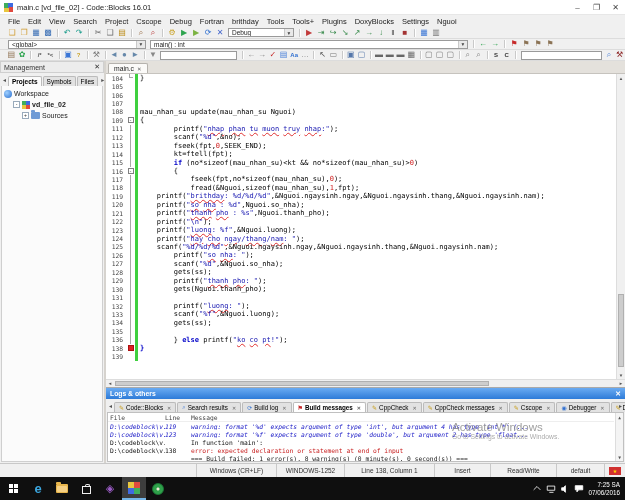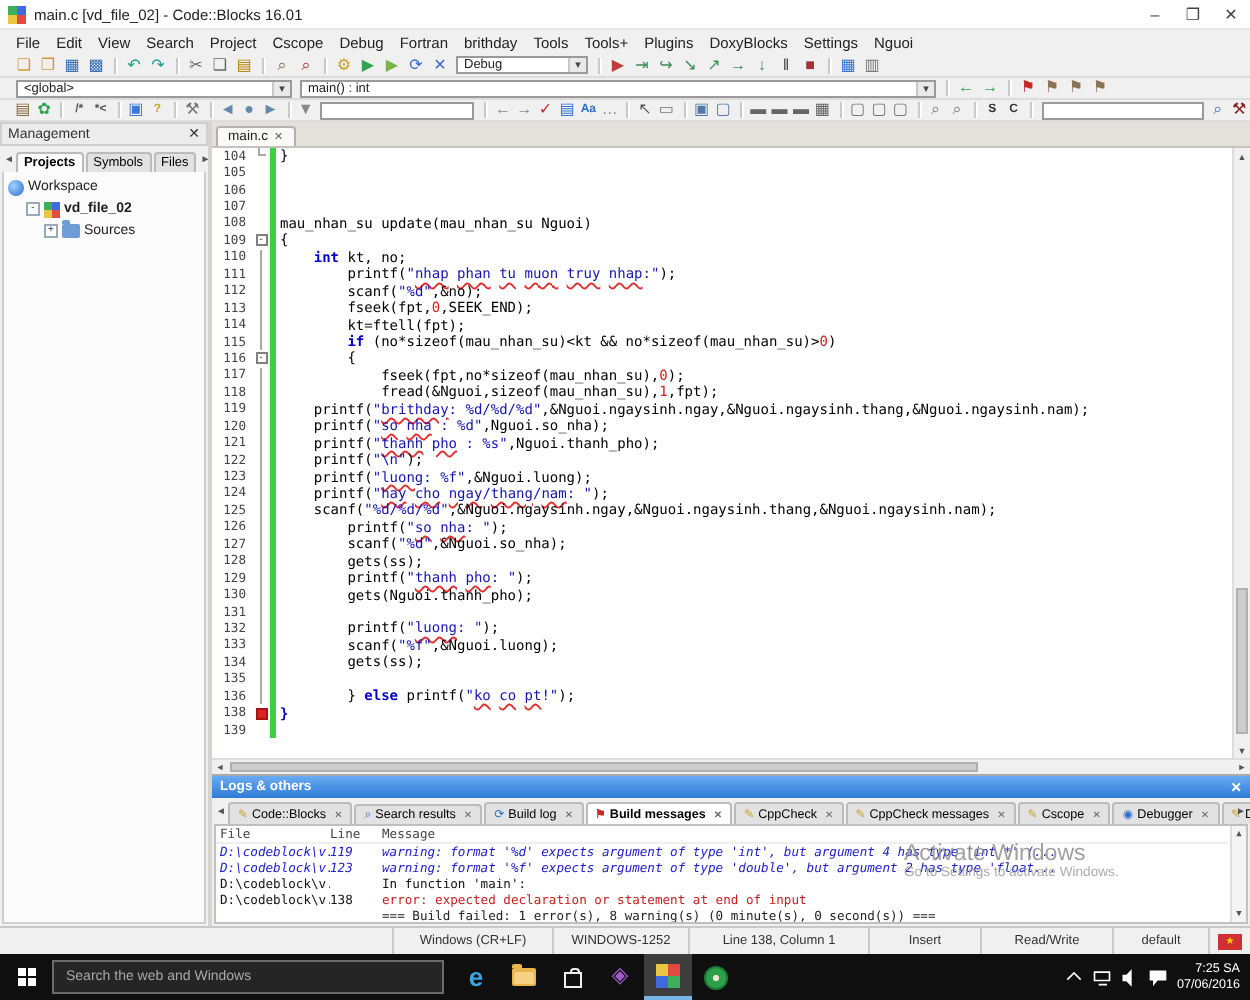--- a/index.html
+++ b/index.html
@@ -340,28 +340,20 @@
               <span class="gbar"></span>
               <span class="ct">mau_nhan_su update(mau_nhan_su Nguoi)</span>
             </div>
             <div class="cl">
               <span class="ln">109</span>
               <span class="mgn">
                 <span class="fbox">-</span>
               </span>
               <span class="gbar"></span>
               <span class="ct">{</span>
-            </div>
-            <div class="cl">
-              <span class="ln">110</span>
-              <span class="mgn">
-                <span class="fvl"></span>
-              </span>
-              <span class="gbar"></span>
-              <span class="ct">    <span class="kw">int</span> kt, no;</span>
             </div>
             <div class="cl">
               <span class="ln">111</span>
               <span class="mgn">
                 <span class="fvl"></span>
               </span>
               <span class="gbar"></span>
               <span class="ct">        printf(<span class="str">"<span class="sp">nhap</span> <span class="sp">phan</span> <span class="sp">tu</span> <span class="sp">muon</span> <span class="sp">truy</span> <span class="sp">nhap</span>:"</span>);</span>
             </div>
             <div class="cl">
@@ -708,21 +700,20 @@
 
   <div id="taskbar">
     <span id="start-btn">
       <span class="win-logo">
           <span></span>
           <span></span>
           <span></span>
           <span></span>
         </span>
     </span>
-    <input class="tsearch" placeholder="Search the web and Windows" style="">
     <span id="task-apps" style="display:flex;height:100%;">
         <span class="tapp">
           <span class="ico-edge">e</span>
         </span>
         <span class="tapp">
           <span class="ico-folder-tb"></span>
         </span>
         <span class="tapp">
           <span class="ico-bag"></span>
         </span>

